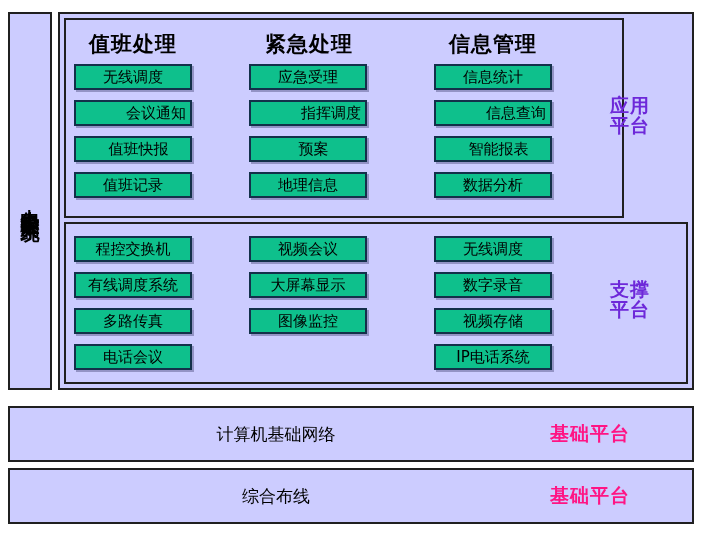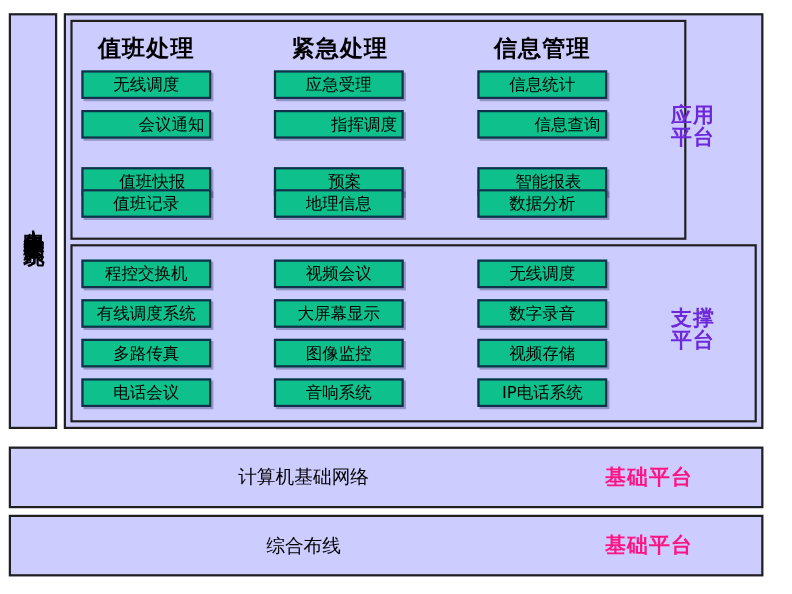--- a/index.html
+++ b/index.html
@@ -86,21 +86,21 @@
   }
   .btn.w-app{width:118px;height:26px;}
   .btn.w-sup{width:118px;height:26px;}
 
   
   .cx1{left:8px;}
   .cx2{left:183px;}
   .cx3{left:368px;}
 
   
-  .ar1{top:44px;} .ar2{top:80px;padding-left:46px;} .ar3{top:132px;padding-left:11px;} .ar4{top:152px;}
+  .ar1{top:44px;} .ar2{top:80px;padding-left:46px;} .ar3{top:116px;padding-left:11px;} .ar4{top:152px;}
   
   .sr1{top:12px;} .sr2{top:48px;} .sr3{top:84px;} .sr4{top:120px;}
 
   
   .pink-label{
     position:absolute;
     color:#6d28d9;
     font-size:19px;
     font-weight:bold;
     line-height:1.05;
@@ -179,21 +179,20 @@
     <div class="inner-panel" id="sup-panel">
 
       <div class="btn w-sup cx1 sr1">程控交换机</div>
       <div class="btn w-sup cx1 sr2">有线调度系统</div>
       <div class="btn w-sup cx1 sr3">多路传真</div>
       <div class="btn w-sup cx1 sr4">电话会议</div>
 
       <div class="btn w-sup cx2 sr1">视频会议</div>
       <div class="btn w-sup cx2 sr2">大屏幕显示</div>
       <div class="btn w-sup cx2 sr3">图像监控</div>
-      <div class="btn w-sup cx2 sr4">音响系统</div>
 
       <div class="btn w-sup cx3 sr1">无线调度</div>
       <div class="btn w-sup cx3 sr2">数字录音</div>
       <div class="btn w-sup cx3 sr3">视频存储</div>
       <div class="btn w-sup cx3 sr4">IP电话系统</div>
 
       <div class="pink-label" id="sup-pink">
         <div>支撑</div>
         <div>平台</div>
       </div>

